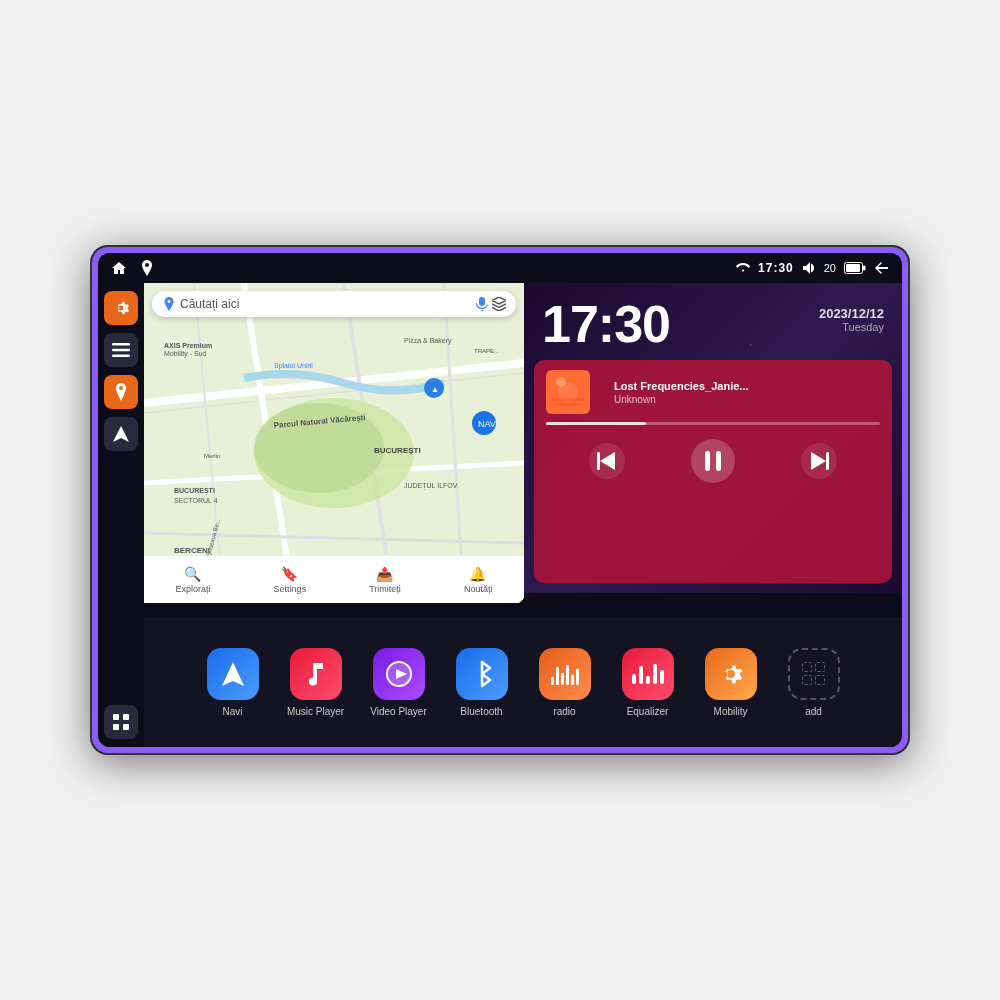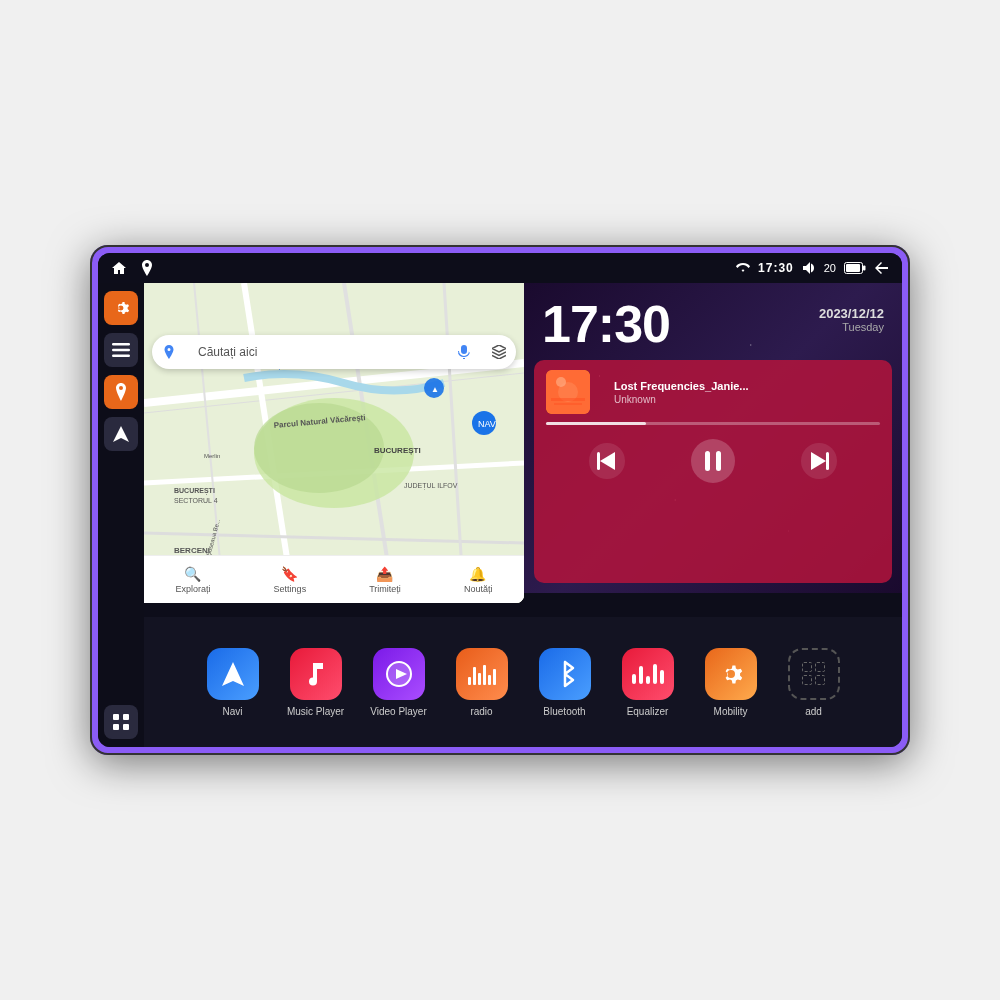--- a/index.html
+++ b/index.html
@@ -115,30 +115,29 @@
       border-radius: 0 0 8px 0;
       overflow: hidden;
       position: relative;
       flex-shrink: 0;
     }
     .maps-search-bar {
       position: absolute;
       top: 8px;
       left: 8px;
       right: 8px;
-      height: 34px;
+      height: 26px;
       background: #fff;
       border-radius: 20px;
       display: flex;
       align-items: center;
       padding: 0 10px;
-      gap: 22px;
+      gap: 4px;
       box-shadow: 0 2px 6px rgba(0,0,0,0.2);
       z-index: 5;
-      margin-top: 44px;
     }
     .maps-search-text {
       flex: 1;
       font-size: 12px;
       color: #555;
     }
     .maps-content {
       width: 100%;
       height: 100%;
       position: relative;
@@ -597,43 +596,43 @@
             <div class="app-icon purple-video">
               <svg width="28" height="28" viewBox="0 0 28 28" fill="white">
                 <circle cx="14" cy="14" r="12" stroke="white" stroke-width="2" fill="rgba(255,255,255,0.2)"></circle>
                 <polygon points="11,9 22,14 11,19" fill="white"></polygon>
               </svg>
             </div>
             <span class="app-label">Video Player</span>
           </div>
 
           <div class="app-item">
+            <div class="app-icon blue-bt">
+              <svg width="22" height="28" viewBox="0 0 22 28" fill="white">
+                <path d="M11 2v24M11 2l8 6-8 6M11 14l8 6-8 6" stroke="white" stroke-width="2.5" fill="none" stroke-linecap="round" stroke-linejoin="round"></path>
+              </svg>
+            </div>
+            <span class="app-label">Bluetooth</span>
+          </div>
+
+          <div class="app-item">
             <div class="app-icon orange-radio">
               <div class="eq-bars">
                 <div class="eq-bar" style="height:8px;"></div>
                 <div class="eq-bar" style="height:18px;"></div>
                 <div class="eq-bar" style="height:12px;"></div>
                 <div class="eq-bar" style="height:20px;"></div>
                 <div class="eq-bar" style="height:10px;"></div>
                 <div class="eq-bar" style="height:16px;"></div>
               </div>
             </div>
             <span class="app-label">radio</span>
           </div>
 
           <div class="app-item">
-            <div class="app-icon blue-bt">
-              <svg width="22" height="28" viewBox="0 0 22 28" fill="white">
-                <path d="M11 2v24M11 2l8 6-8 6M11 14l8 6-8 6" stroke="white" stroke-width="2.5" fill="none" stroke-linecap="round" stroke-linejoin="round"></path>
-              </svg>
-            </div>
-            <span class="app-label">Bluetooth</span>
-          </div>
-
-          <div class="app-item">
             <div class="app-icon red-eq">
               <div style="display:flex;gap:3px;align-items:flex-end;height:28px;padding:4px 4px 4px;">
                 <div style="width:4px;height:10px;background:white;border-radius:2px;"></div>
                 <div style="width:4px;height:18px;background:white;border-radius:2px;"></div>
                 <div style="width:4px;height:8px;background:white;border-radius:2px;"></div>
                 <div style="width:4px;height:20px;background:white;border-radius:2px;"></div>
                 <div style="width:4px;height:14px;background:white;border-radius:2px;"></div>
               </div>
             </div>
             <span class="app-label">Equalizer</span>

